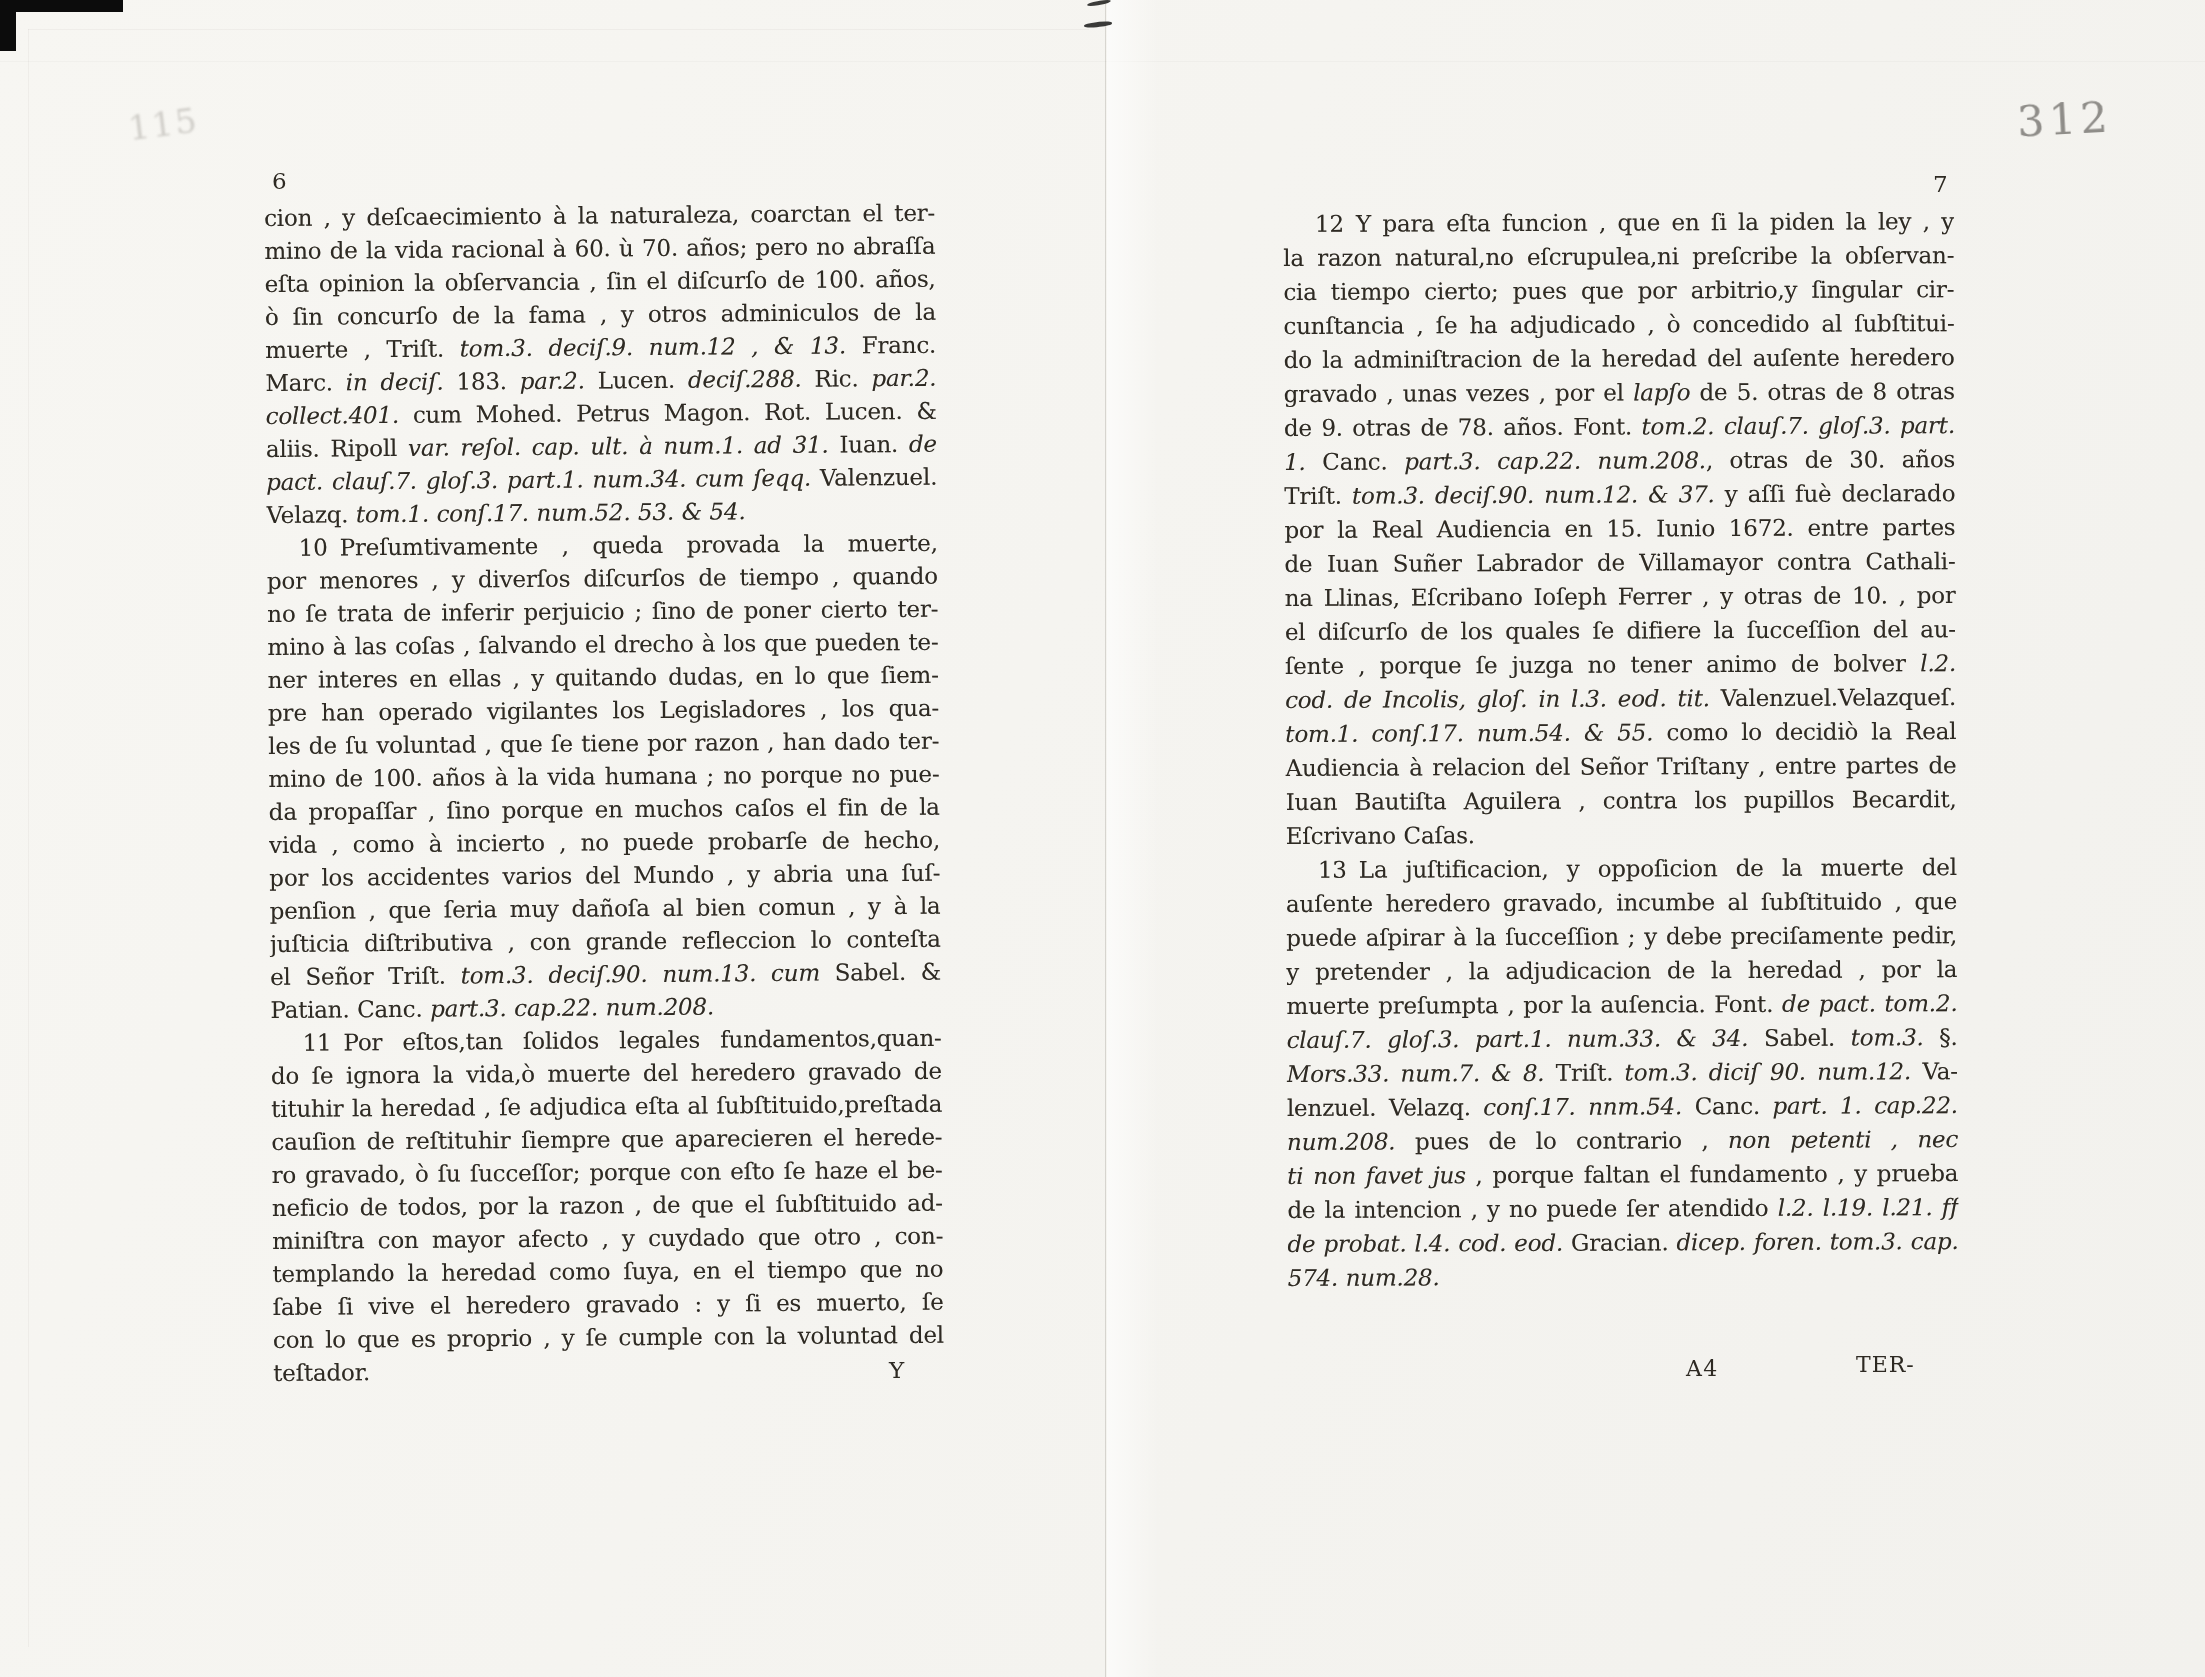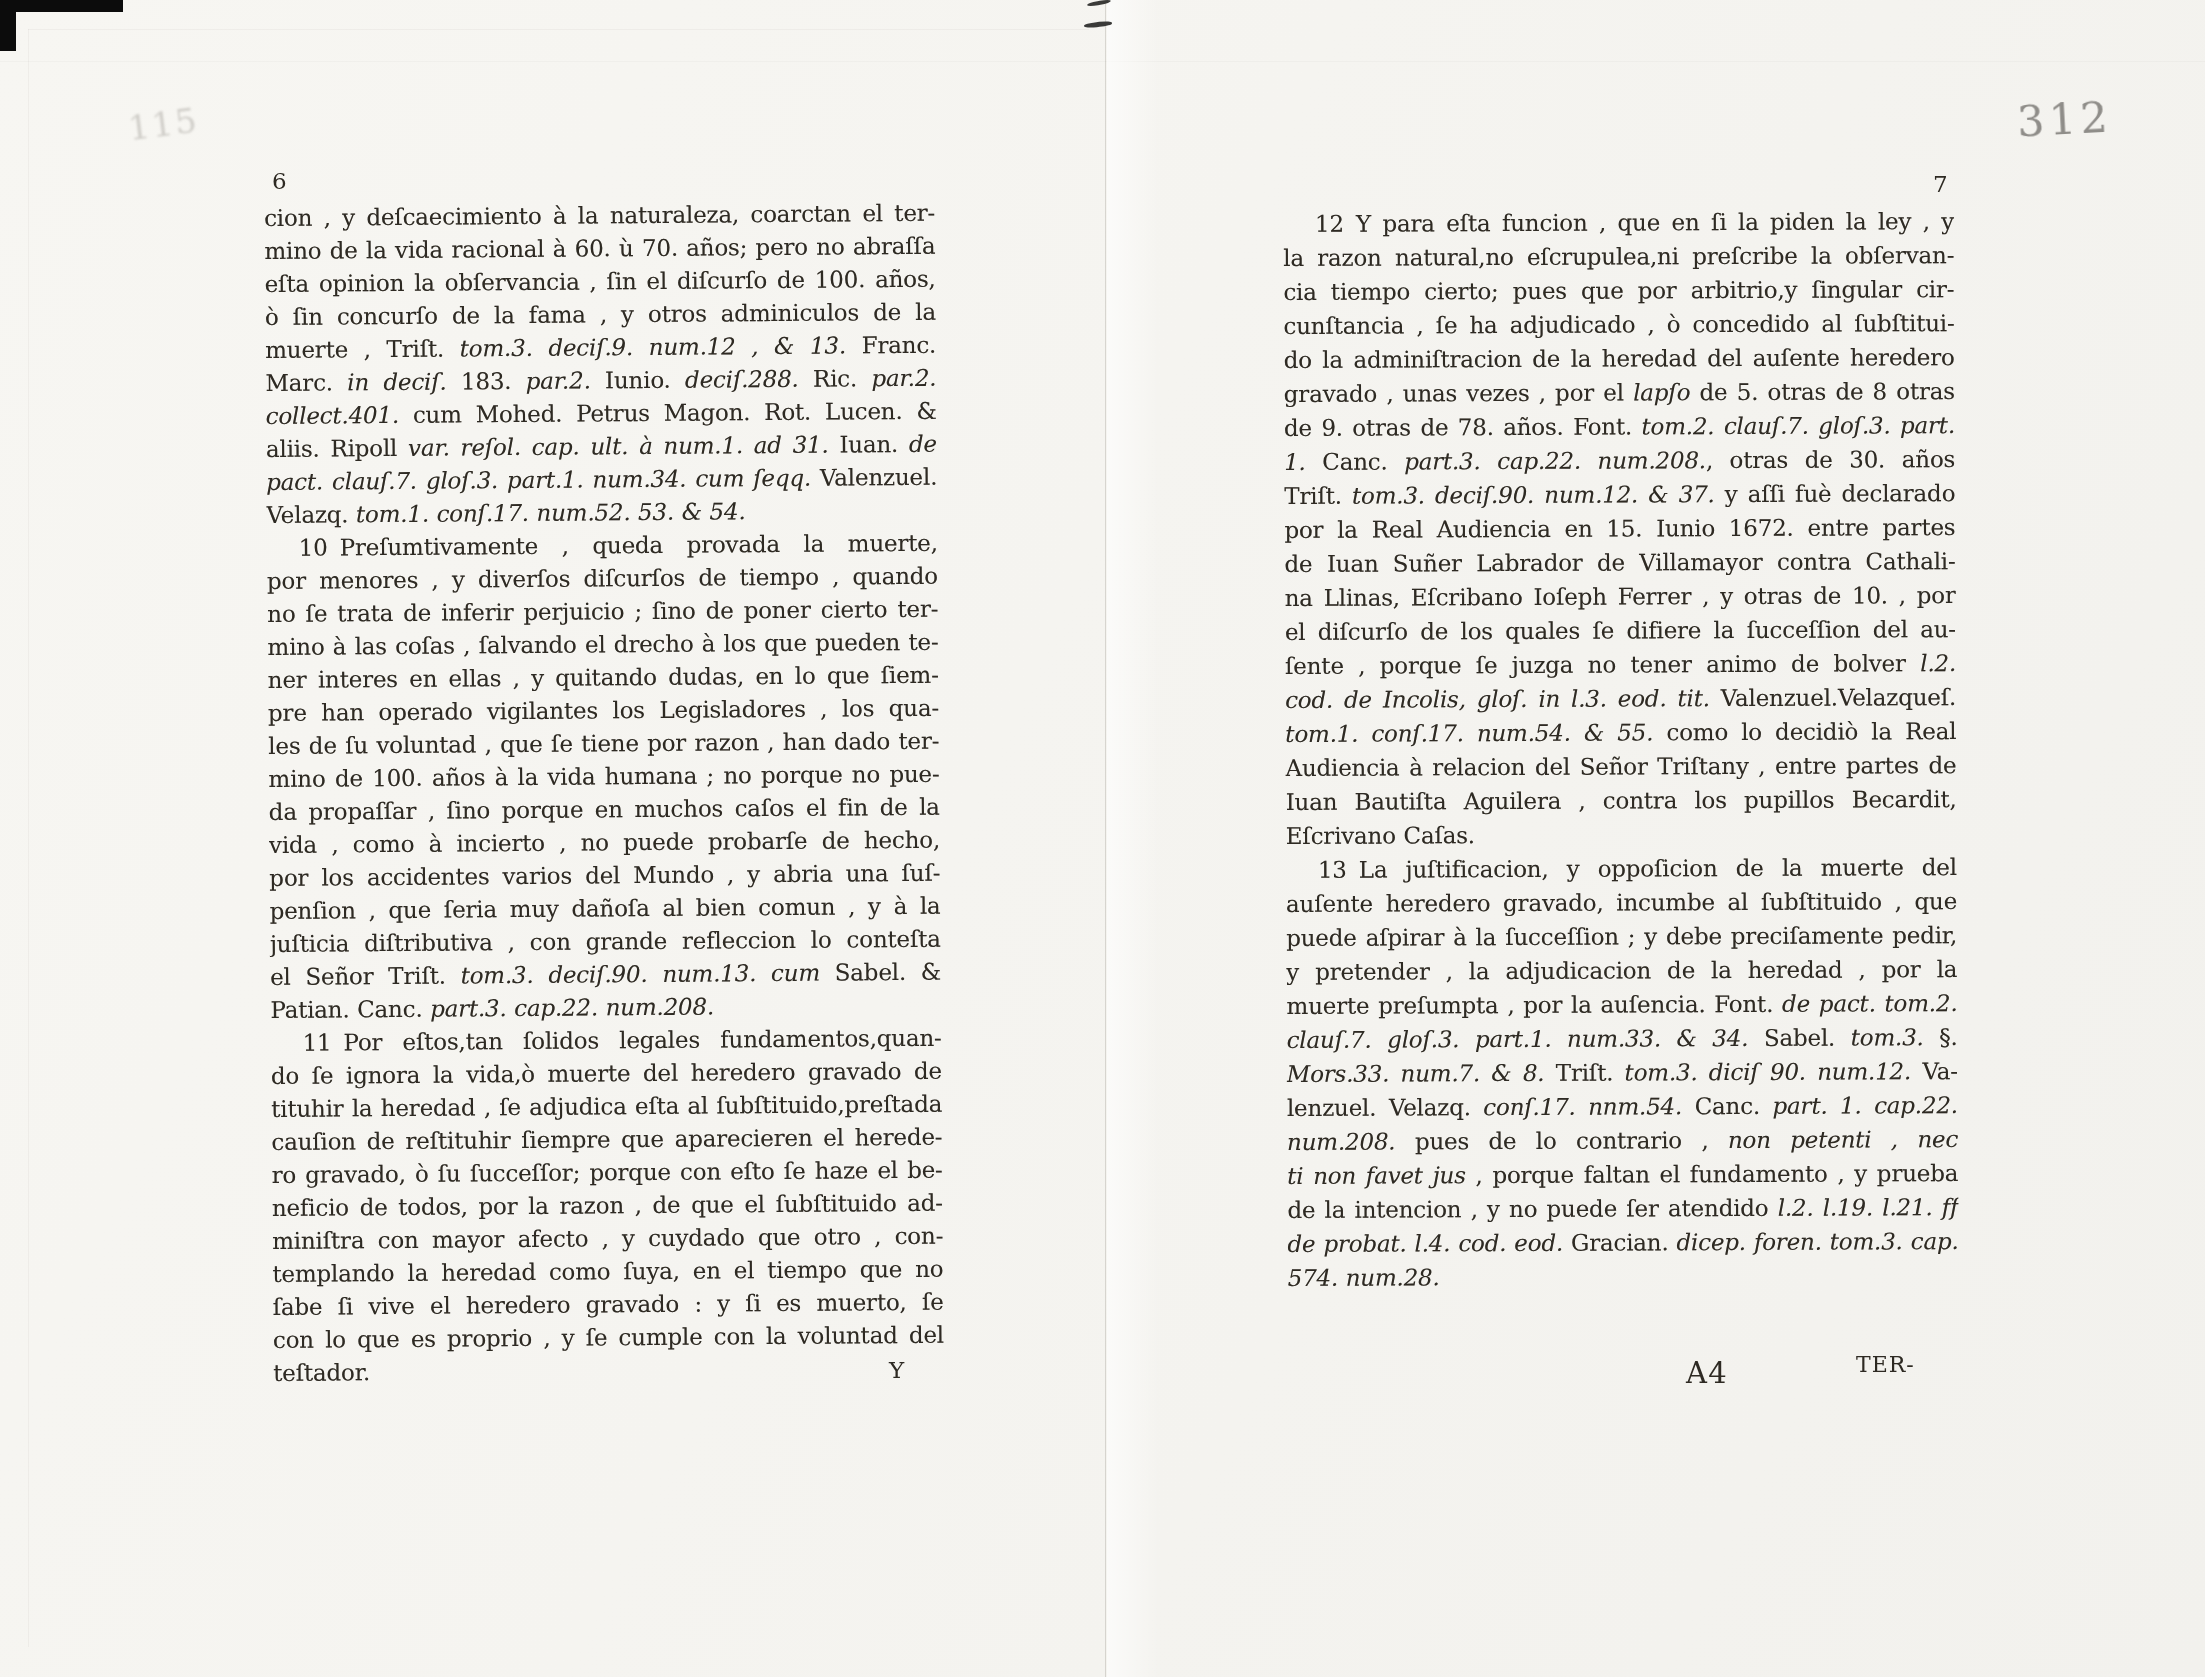--- a/index.html
+++ b/index.html
@@ -44,21 +44,21 @@
   #right-lines{left:1283px;top:207px;transform:rotate(-0.25deg);transform-origin:0 0;}
   .line{height:33px;line-height:33px;overflow:hidden;text-align:justify;white-space:normal;}
   #right-lines .line{height:34px;line-height:34px;}
   .line::after{content:"";display:inline-block;width:100%;height:0;}
   .line.nj{text-align:left;}
   .seg-i{font-style:italic;}
   .seg-n{display:inline-block;margin-left:32px;margin-right:12px;}
   .catchword{position:absolute;font-size:23px;}
   .cw-left{left:889px;top:1357px;}
   .cw-right{left:1856px;top:1352px;font-size:22px;letter-spacing:1px;}
-  .sig-mark{position:absolute;left:1686px;top:1356px;font-size:29px;letter-spacing:1.4px;}
+  .sig-mark{position:absolute;left:1686px;top:1356px;font-size:22px;letter-spacing:1.4px;}
 </style>
 </head>
 <body>
 
 <div id="scan">
 
   <div class="corner-black-a"></div>
   <div class="corner-black-b"></div>
   <div class="edge-line-h"></div>
   <div class="edge-line-v"></div>
@@ -71,21 +71,21 @@
   <div class="pencil pencil-faint">115</div>
   <div class="pencil pencil-312">312</div>
 
   <div class="page-number pgnum-left">6</div>
   <div id="left-lines" class="text-block">
       <div class="line"><span class="seg-r">cion , y deſcaecimiento à la naturaleza, coarctan el ter-</span></div>
       <div class="line"><span class="seg-r">mino de la vida racional à 60. ù 70. años; pero no abraſſa</span></div>
       <div class="line"><span class="seg-r">eſta opinion la obſervancia , ſin el diſcurſo de 100. años,</span></div>
       <div class="line"><span class="seg-r">ò ſin concurſo de la fama , y otros adminiculos de la</span></div>
       <div class="line"><span class="seg-r">muerte , Triſt. </span><span class="seg-i">tom.3. deciſ.9. num.12 , &amp; 13. </span><span class="seg-r">Franc.</span></div>
-      <div class="line"><span class="seg-r">Marc. </span><span class="seg-i">in deciſ. </span><span class="seg-r">183. </span><span class="seg-i">par.2. </span><span class="seg-r">Iunio. </span><span class="seg-i">deciſ.288. </span><span class="seg-r">Ric. </span><span class="seg-i">par.2.</span></div>
+      <div class="line"><span class="seg-r">Marc. </span><span class="seg-i">in deciſ. </span><span class="seg-r">183. </span><span class="seg-i">par.2. </span><span class="seg-r">Lucen. </span><span class="seg-i">deciſ.288. </span><span class="seg-r">Ric. </span><span class="seg-i">par.2.</span></div>
       <div class="line"><span class="seg-i">collect.401. </span><span class="seg-r">cum Mohed. Petrus Magon. Rot. Lucen. &amp;</span></div>
       <div class="line"><span class="seg-r">aliis. Ripoll </span><span class="seg-i">var. reſol. cap. ult. à num.1. ad 31. </span><span class="seg-r">Iuan. </span><span class="seg-i">de</span></div>
       <div class="line"><span class="seg-i">pact. clauſ.7. gloſ.3. part.1. num.34. cum ſeqq. </span><span class="seg-r">Valenzuel.</span></div>
       <div class="line nj"><span class="seg-r">Velazq. </span><span class="seg-i">tom.1. conſ.17. num.52. 53. &amp; 54.</span></div>
       <div class="line"><span class="seg-n">10</span><span class="seg-r">Preſumtivamente , queda provada la muerte,</span></div>
       <div class="line"><span class="seg-r">por menores , y diverſos diſcurſos de tiempo , quando</span></div>
       <div class="line"><span class="seg-r">no ſe trata de inferir perjuicio ; ſino de poner cierto ter-</span></div>
       <div class="line"><span class="seg-r">mino à las coſas , ſalvando el drecho à los que pueden te-</span></div>
       <div class="line"><span class="seg-r">ner interes en ellas , y quitando dudas, en lo que ſiem-</span></div>
       <div class="line"><span class="seg-r">pre han operado vigilantes los Legisladores , los qua-</span></div>

